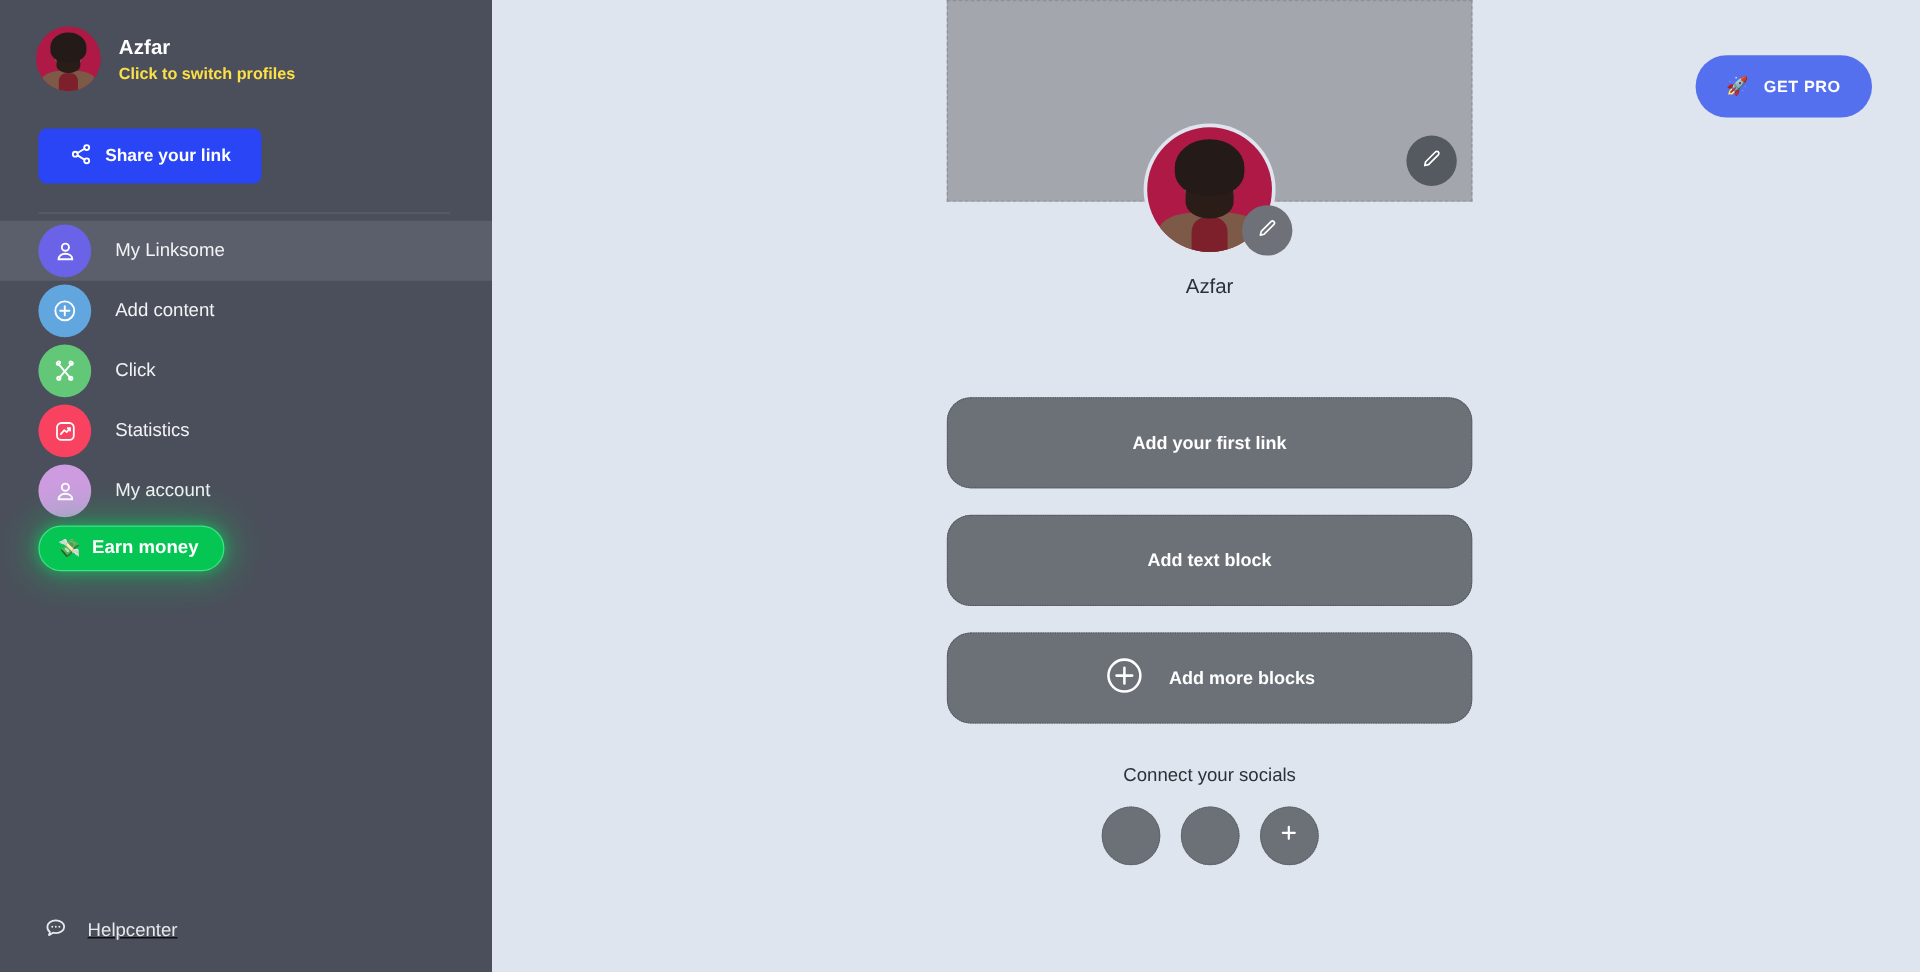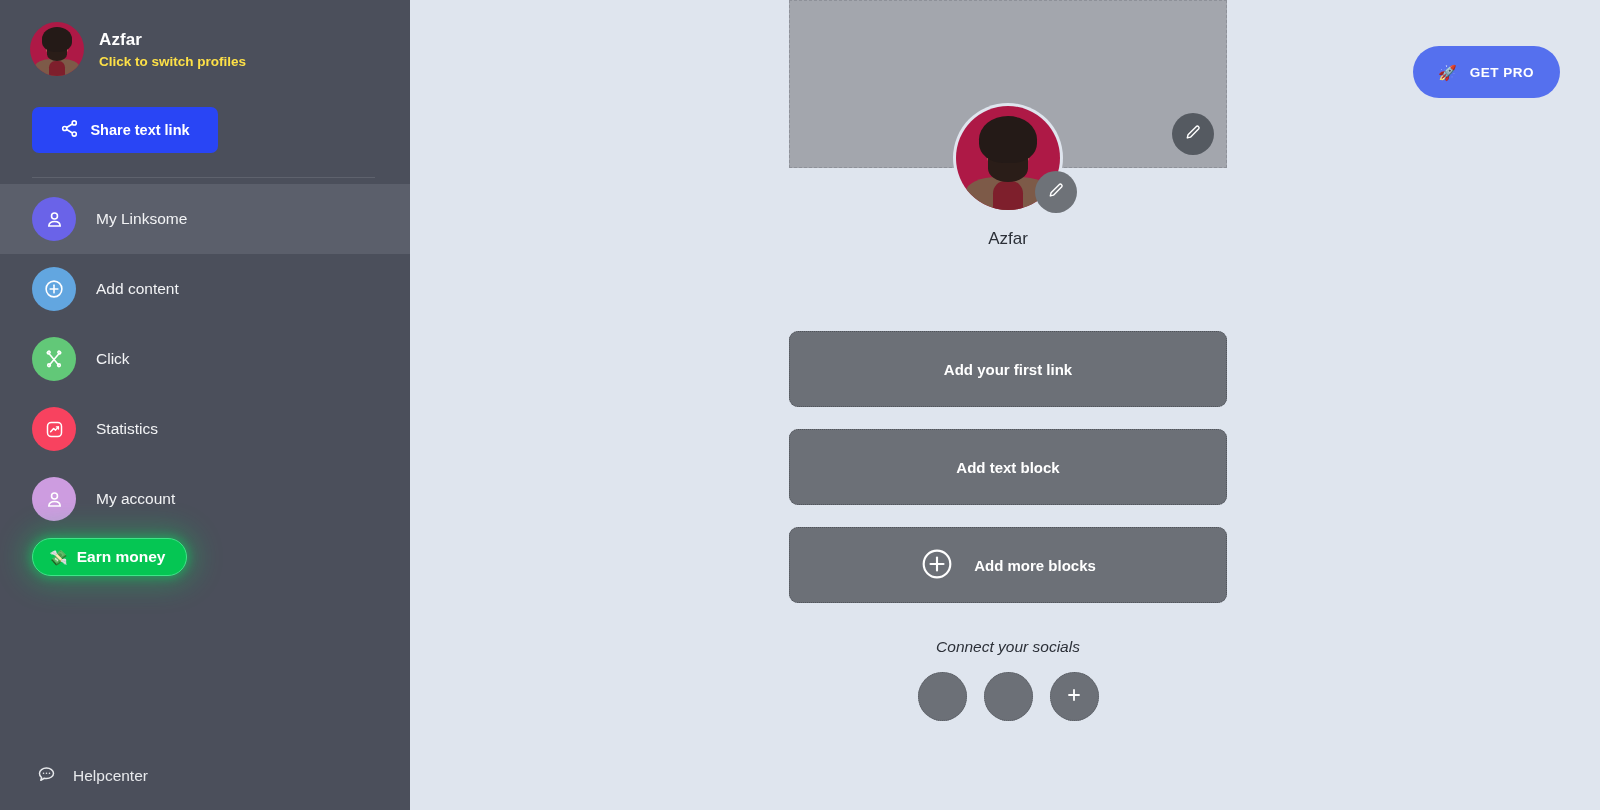--- a/index.html
+++ b/index.html
@@ -36,42 +36,42 @@
     margin:31px 0 0 32px; width:186px; height:46px;
     background:#2945f5; border:none; border-radius:7px;
     color:#fff; font-size:14.5px; font-weight:bold;
     display:flex; align-items:center; justify-content:center; gap:11px;
     cursor:pointer; font-family:inherit;
   }
   #sidebar-divider{ margin:24px 0 0 32px; width:343px; height:1px; background:#5e626d; }
 
   #nav{ margin-top:6px; display:flex; flex-direction:column; }
   .nav-item{
-    height:70px; display:flex; align-items:center; gap:20px;
+    height:50px; display:flex; align-items:center; gap:20px;
     padding-left:32px; cursor:pointer; position:relative;
   }
   .nav-item.active{ background:#5b5f6b; }
   .nav-icon{
     width:44px;height:44px;border-radius:50%;flex:0 0 44px;
     display:flex;align-items:center;justify-content:center;
   }
   .nav-icon svg{ display:block; }
   .nav-label{ color:#f2f3f5; font-size:15.5px; }
 
   #earn-money-wrap{ padding:4px 0 0 32px; position:relative; }
   #earn-money-button{
     position:relative; height:38px; padding:0 21px 0 16px;
     background:#05c653; border:1.5px solid #3fe488; border-radius:19px;
     color:#fff; font-size:15.5px; font-weight:bold;
     display:inline-flex; align-items:center; gap:9px;
     cursor:pointer; font-family:inherit;
     box-shadow:0 0 28px 9px rgba(14,210,95,.33), 0 0 10px 2px rgba(14,210,95,.45);
   }
   #sidebar-bottom{ margin-top:auto; padding:0 0 18px 36px; display:flex; flex-direction:column; gap:8px; }
-  .bottom-item{ height:32px; display:flex; align-items:center; gap:16px; cursor:pointer; }
+  .bottom-item{ height:32px; display:flex; align-items:center; gap:16px; cursor:pointer;text-decoration:underline; }
   .bottom-label{ color:#e7e9ec; font-size:15.5px; }
 
   
   #main{ flex:1; height:810px; position:relative; }
   #get-pro-button{
     position:absolute; right:40px; top:46px;
     height:52px; padding:0 26px;
     background:#5570ee; border:none; border-radius:26px;
     color:#fff; font-size:13.5px; font-weight:bold; letter-spacing:.5px;
     display:flex; align-items:center; gap:12px; cursor:pointer;
@@ -100,26 +100,26 @@
   #avatar-edit-button{
     position:absolute; right:-17px; bottom:-3px;
     width:42px;height:42px;border-radius:50%;
     background:#6e7278; display:flex;align-items:center;justify-content:center;
     cursor:pointer;
   }
   #preview-name{ margin-top:19px; font-size:17px; color:#2c3038; }
 
   #blocks{ margin-top:82px; display:flex; flex-direction:column; gap:22px; width:438px; }
   .block{
-    height:76px; background:#6c7077; border-radius:9px;
+    height:76px; background:#6c7077; border-radius:20px;
     outline:1.5px dotted #50545b; outline-offset:-1px;
     display:flex; align-items:center; justify-content:center; gap:20px;
     color:#ffffff; font-size:15px; font-weight:bold; cursor:pointer;
   }
-  #socials-title{ margin-top:35px; font-size:15.5px; color:#2c3038;font-style:italic; }
+  #socials-title{ margin-top:35px; font-size:15.5px; color:#2c3038; }
   #socials-row{ margin-top:16px; display:flex; gap:17px; }
   .social-circle{
     width:49px;height:49px;border-radius:50%;
     background:#6c7077; outline:1.5px dotted #5b5f66; outline-offset:-1px;
     display:flex;align-items:center;justify-content:center; cursor:pointer;
   }
 </style>
 </head>
 <body>
 
@@ -144,21 +144,21 @@
   <button id="share-link-button">
     <span>
       <svg width="19" height="19" viewBox="0 0 24 24" fill="none" stroke="#fff" stroke-width="2" stroke-linecap="round">
         <circle cx="18" cy="5" r="2.6"></circle>
           <circle cx="6" cy="12" r="2.6"></circle>
           <circle cx="18" cy="19" r="2.6"></circle>
         <line x1="8.3" y1="10.8" x2="15.7" y2="6.3"></line>
           <line x1="8.3" y1="13.2" x2="15.7" y2="17.7"></line>
       </svg>
     </span>
-    <span>Share text link</span>
+    <span>Share your link</span>
   </button>
 
   <div id="sidebar-divider"></div>
 
   <nav id="nav">
 
     <div class="nav-item active">
       <span class="nav-icon" style="background:#6a63e8">
         <svg width="21" height="21" viewBox="0 0 24 24" fill="none" stroke="#fff" stroke-width="1.8" stroke-linecap="round">
           <circle cx="12" cy="8" r="3.4"></circle>

